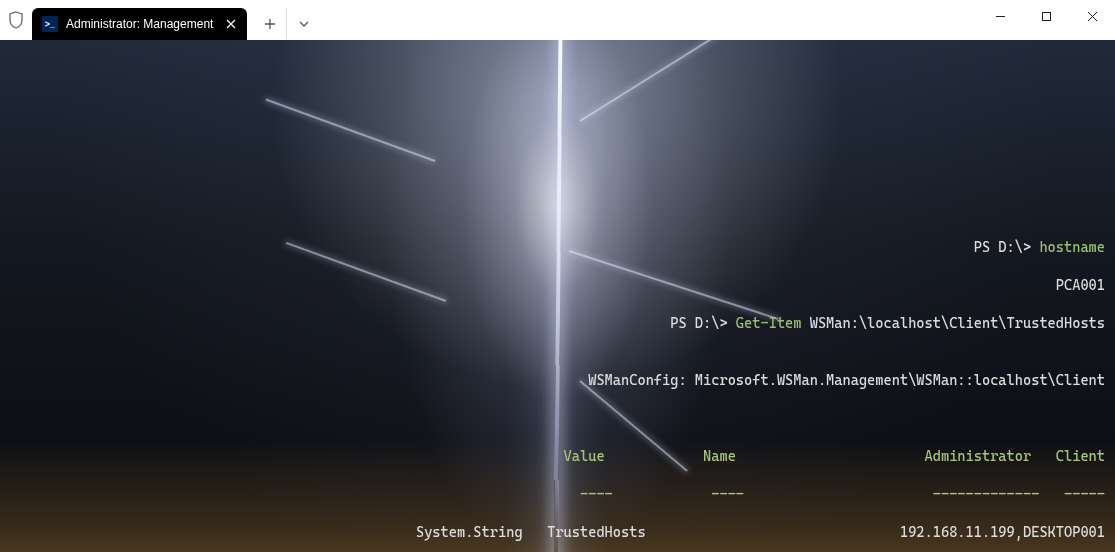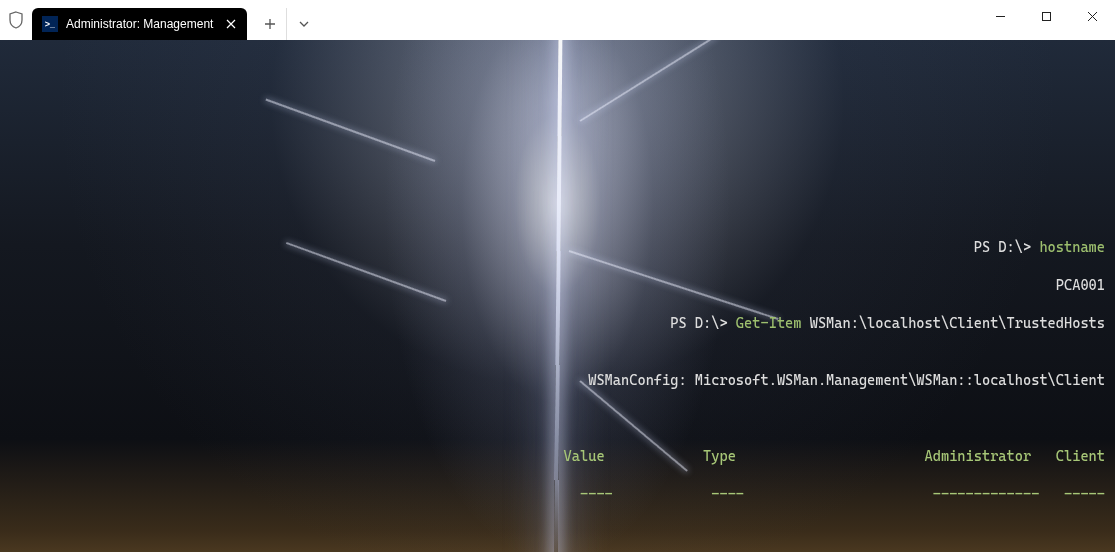--- a/index.html
+++ b/index.html
@@ -200,22 +200,23 @@
     <div class="branch" style="top:260px;left:40%;width:170px;transform:rotate(-160deg)"></div>
     <div class="branch" style="top:340px;left:52%;width:140px;transform:rotate(40deg)"></div>
 
     <div class="content">
 <div><span class="prompt">PS D:\&gt; </span><span class="cmd">hostname</span></div>
 <div class="out">PCA001</div>
 <div><span class="prompt">PS D:\&gt; </span><span class="cmd">Get-Item</span><span class="out"> WSMan:\localhost\Client\TrustedHosts</span></div>
 <div></div>
 <div class="out">   WSManConfig: Microsoft.WSMan.Management\WSMan::localhost\Client</div>
 <div>&nbsp;</div>
-<div><span class="header">Value</span><span>            </span><span class="header">Type</span><span>                       </span><span class="header">Administrator</span><span>   </span><span class="header">Client</span></div>
+<div><span class="header">Value</span><span>            </span><span class="header">Name</span><span>                       </span><span class="header">Administrator</span><span>   </span><span class="header">Client</span></div>
 <div><span class="underline">----</span><span>            </span><span class="underline">----</span><span>                       </span><span class="underline">-------------</span><span>   </span><span class="underline">-----</span></div>
+<div class="out"><span>System.String</span><span>   </span><span>TrustedHosts</span><span>               </span><span></span><span>                </span><span>192.168.11.199,DESKTOP001</span></div>
 
 
 
 
 
 
 
 
 
 

